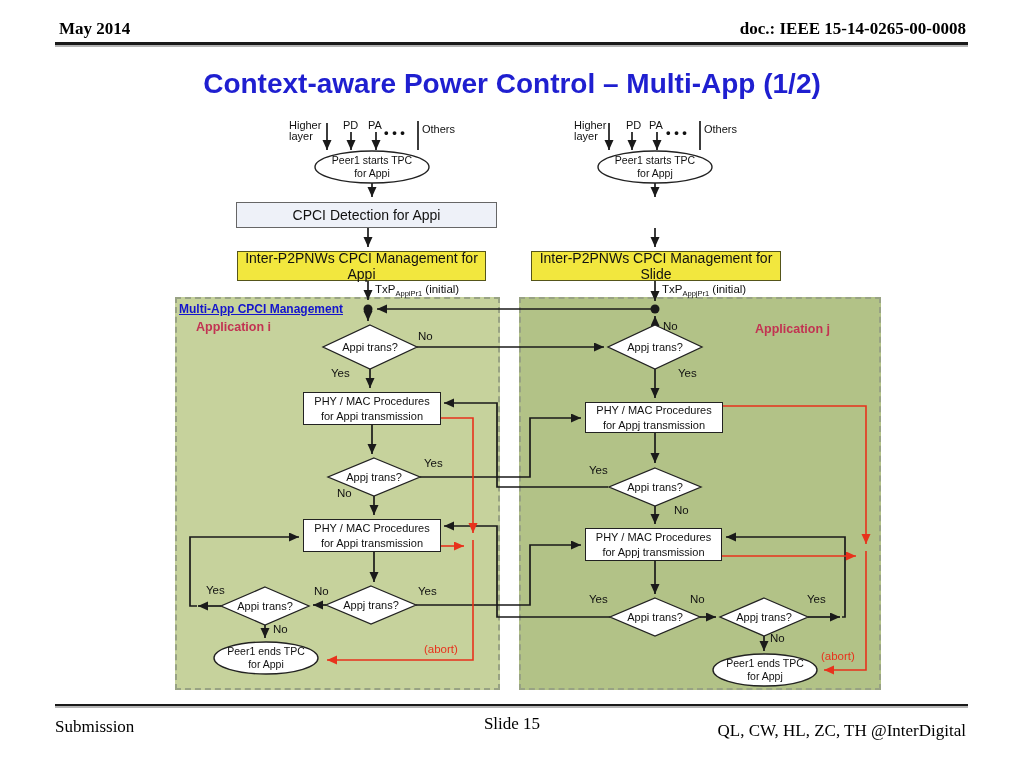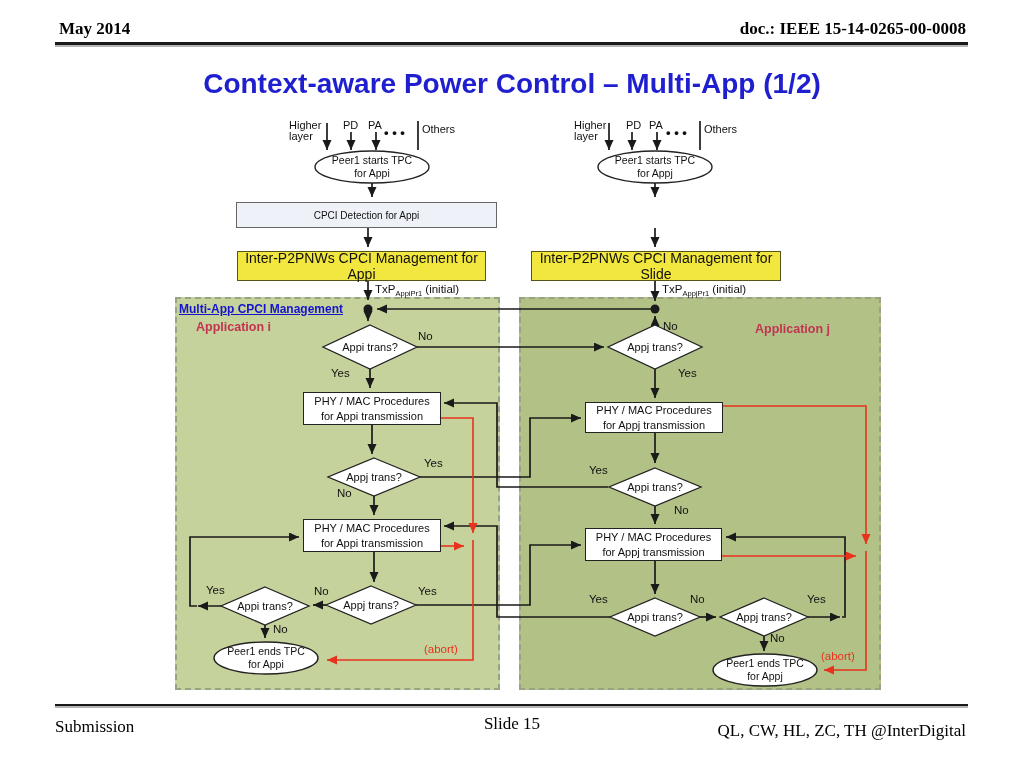--- a/index.html
+++ b/index.html
@@ -2,31 +2,31 @@
 <html style="--title-blue: #1f1fd0; --link-blue: #1414cc; --app-label: #c23352; --panel-i: #c6d29c; --panel-j: #b2c287; --yellow: #f2e73e; --cpci: #eef1f8; --line: #1a1a1a; --red: #e8321c;"><head>
 <meta charset="utf-8">
 <style>
   :root{
     --title-blue:#1f1fd0; --link-blue:#1414cc; --app-label:#c23352;
     --panel-i:#c6d29c; --panel-j:#b2c287; --yellow:#f2e73e;
     --cpci:#eef1f8; --line:#1a1a1a; --red:#e8321c;
   }
   html,body{margin:0;padding:0;background:#fff;}
   #slide{position:relative;width:1024px;height:768px;background:#fff;overflow:hidden;
-         font-family:"Liberation Sans",sans-serif;border-radius:22px;}
+         font-family:"Liberation Sans",sans-serif;}
   .abs{position:absolute;}
   .serif{font-family:"Liberation Serif",serif;color:#000;}
   .lbl{position:absolute;font-family:"Liberation Sans",sans-serif;font-size:11.5px;
        color:#111;white-space:nowrap;line-height:1;}
   .lbl.red{color:var(--red);}
   .node{position:absolute;display:flex;flex-direction:column;align-items:center;
         justify-content:center;text-align:center;color:#111;
         font-family:"Liberation Sans",sans-serif;box-sizing:border-box;}
   .box-white{background:#fff;border:1.6px solid #222;font-size:11px;line-height:1.3;}
-  .box-cpci{background:var(--cpci);border:1px solid #666;font-size:10px;}
+  .box-cpci{background:var(--cpci);border:1px solid #666;font-size:14px;}
   .box-yellow{background:var(--yellow);border:1px solid #55551a;font-size:14px;}
   .shape-text{font-size:10.5px;line-height:1.25;background:transparent;}
   .diamond-text{font-size:11px;background:transparent;}
   .feeder{font-size:11px;line-height:1.0;}
   .panel{position:absolute;border:2px dashed #98a284;box-sizing:border-box;}
   #panel-i{background:var(--panel-i);}
   #panel-j{background:var(--panel-j);}
   .app-label{position:absolute;font-size:12.5px;font-weight:bold;color:var(--app-label);
              white-space:nowrap;}
   .mgmt-link{position:absolute;font-size:12px;font-weight:bold;color:var(--link-blue);

